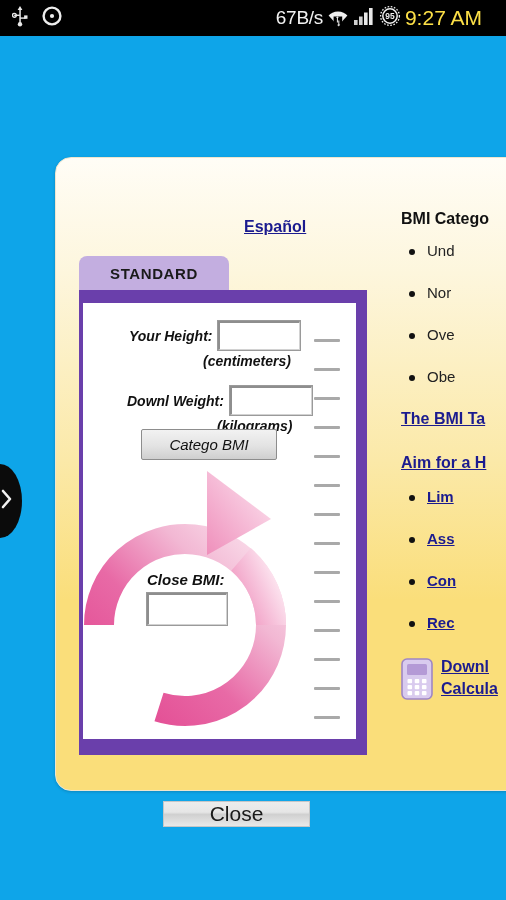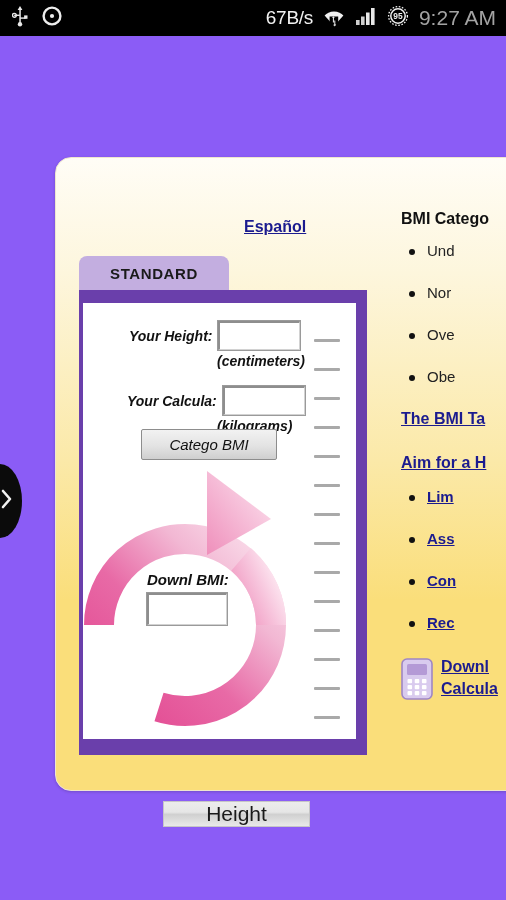--- a/index.html
+++ b/index.html
@@ -10,27 +10,27 @@
     overflow: hidden;
   }
   #screen { position: relative; width: 506px; height: 900px; overflow: hidden; background:#fff; }
 
   
   .statusbar {
     position: absolute; left:0; top:0; width:506px; height:36px;
     background:#000; color:#fff; display:flex; align-items:center;
   }
   .sb-left { display:flex; align-items:center; gap:14px; padding-left:12px; }
-  .sb-right { margin-left:auto; display:flex; align-items:center; gap:10px; padding-right:10px; }
+  .sb-right { margin-left:auto; display:flex; align-items:center; gap:4px; padding-right:24px; }
   .sb-text { font-size:19px; letter-spacing:-0.3px; color:#f2f2f2; }
-  .sb-clock { font-size:21px; color:#a3a3a3; letter-spacing:0px; }
+  .sb-clock { font-size:21px; color:#fde047; letter-spacing:0px; }
   .ic { display:block; }
 
   
-  .page { position:absolute; left:0; top:36px; width:506px; height:864px; background:#8b5cf6; }
+  .page { position:absolute; left:0; top:36px; width:506px; height:864px; background:#0ea5e9; }
 
   
   .edge-tab {
     position:absolute; left:-22px; top:428px; width:44px; height:74px;
     background:#0b0b0b; border-radius:50%;
     display:flex; align-items:center; justify-content:center;
     z-index:40;
   }
   .edge-tab svg { margin-left:12px; }
 
@@ -215,24 +215,24 @@
             <div class="tab tab-standard">STANDARD</div>
           </div>
 
           <div class="frame">
             <div class="panel">
 
               <div class="row" style="left:46px; top:18px;">
                 <span class="row-label">Your Height:</span>
                 <span class="tbox" style="width:82px;height:29px;display:inline-block;"></span>
               </div>
-              <span class="unit" style="left:134px; top:50px;text-align:center;">(centimeters)</span>
+              <span class="unit" style="left:120px; top:50px;text-align:center;">(centimeters)</span>
 
               <div class="row" style="left:44px; top:83px;">
-                <span class="row-label">Your Calcula:</span>
+                <span class="row-label">Downl Weight:</span>
                 <span class="tbox" style="width:82px;height:29px;display:inline-block;"></span>
               </div>
               <span class="unit" style="left:134px; top:115px;">(kilograms)</span>
 
               <div class="btn-compute">Catego BMI</div>
 
               <div class="arrow-wrap">
                 <svg width="240" height="290" viewBox="0 0 240 290">
                   <defs>
                     <linearGradient id="pinkgrad" x1="0" y1="1" x2="1" y2="0">
@@ -264,21 +264,21 @@
                 <div class="tick" style="top:203px;"></div>
                 <div class="tick" style="top:232px;"></div>
                 <div class="tick" style="top:261px;"></div>
                 <div class="tick" style="top:290px;"></div>
                 <div class="tick" style="top:319px;"></div>
                 <div class="tick" style="top:348px;"></div>
                 <div class="tick" style="top:377px;"></div>
 
               </div>
 
-              <div class="bmi-label">Downl BMI:</div>
+              <div class="bmi-label">Close BMI:</div>
               <div class="bmi-box tbox"></div>
 
             </div>
           </div>
         </div>
 
         <div class="info-col">
           <div class="info-h">BMI Catego</div>
           <ul class="info-list">
             <li>Und</li>
@@ -313,16 +313,16 @@
               </svg>
             </span>
             <div class="dl-text">Downl</div>
             <div class="dl-text">Calcula</div>
           </div>
         </div>
 
       </div>
     </div>
 
-    <div class="btn-close">Height</div>
+    <div class="btn-close">Close</div>
 
   </div>
 </div>
 
 </body></html>

